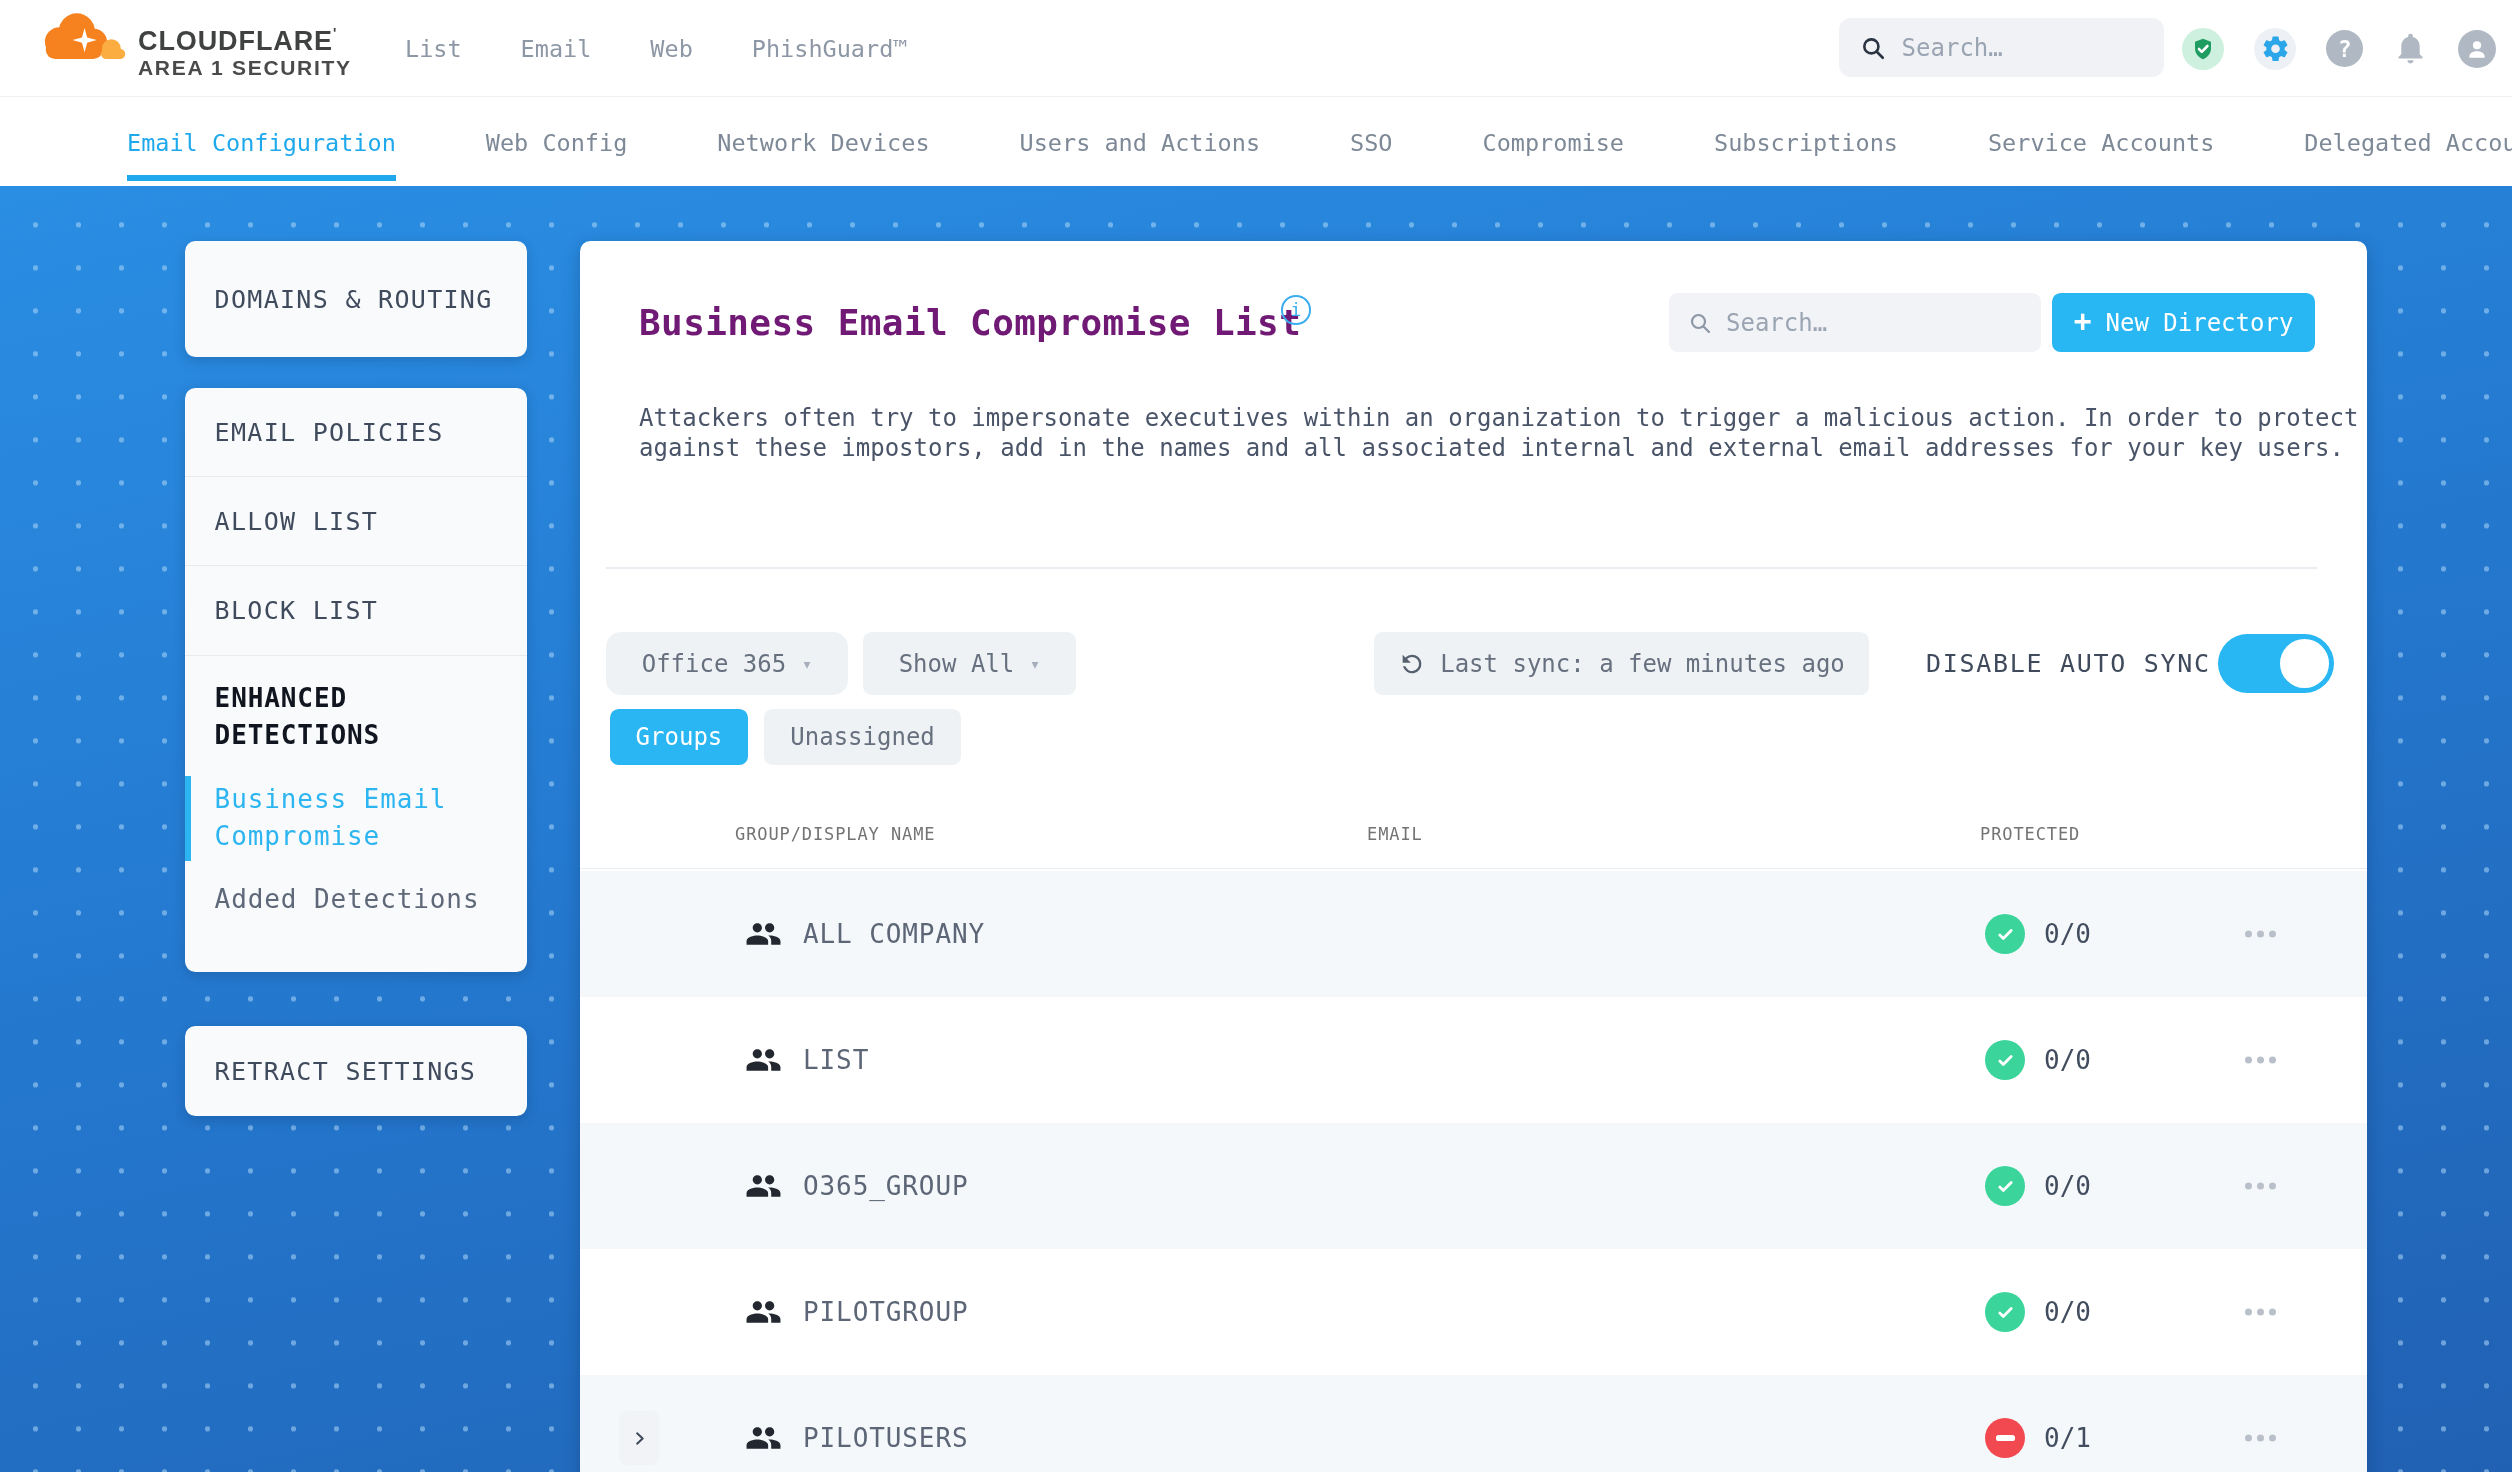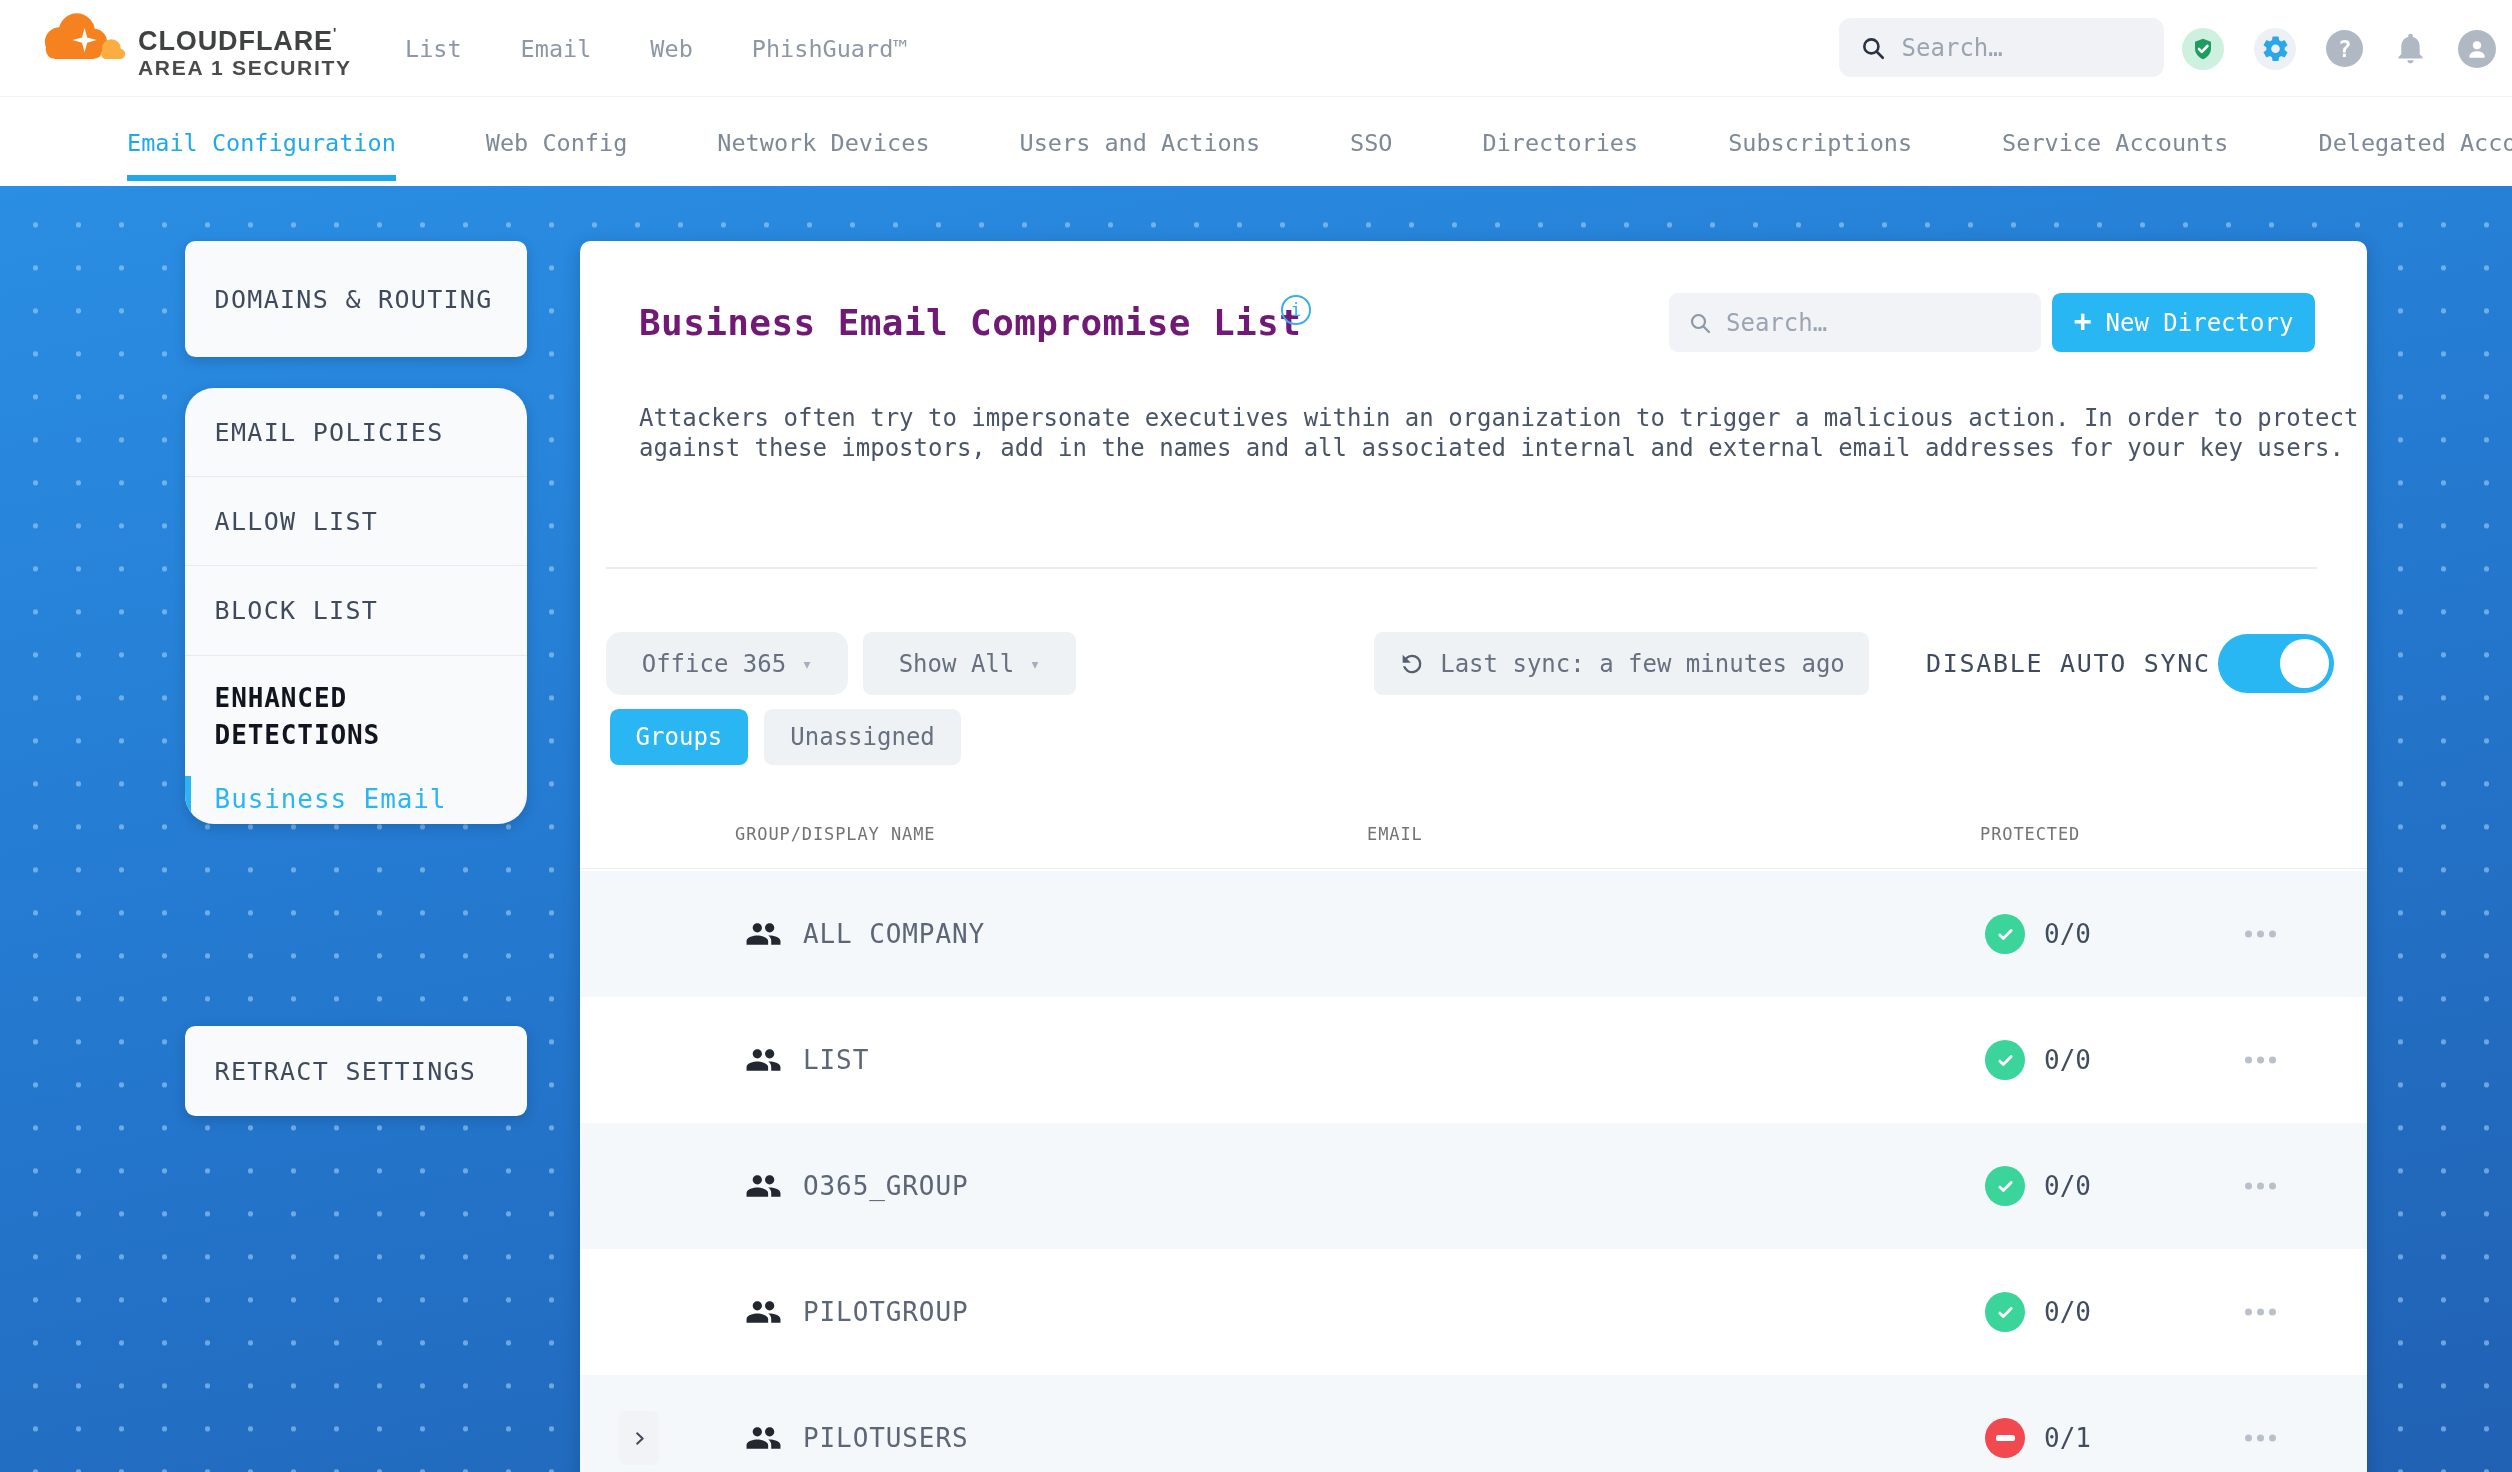--- a/index.html
+++ b/index.html
@@ -38,21 +38,21 @@
       radial-gradient(rgba(173,214,248,.55) 2.3px, transparent 3px),
       linear-gradient(168deg,#2A8EE3 0%, #2376CC 52%, #2161B3 100%);
     background-size:43px 43px, 100% 100%;
     background-position:14px 17.4px, 0 0; }
 
   
   .sb-card { position:absolute; left:185px; width:342px; background:#F8FAFC; border-radius:10.4px; box-shadow:0 3.5px 12px rgba(12,40,80,.22); }
   .sb1 { top:55px; height:116px; display:flex; align-items:center; }
   .sb3 { top:840px; height:90px; display:flex; align-items:center; }
   .sb-label { padding:0 29.6px; font-size:25px; letter-spacing:1.3px; color:#3F4A5C; cursor:pointer; }
-  .sb2 { top:202px; height:436px; overflow:hidden;border-radius:29px; }
+  .sb2 { top:202px; height:584px; overflow:hidden; }
   .sb-item { padding:29.6px 29.6px; font-size:25px; letter-spacing:1.3px; color:#3F4A5C; cursor:pointer; }
   .sb-item + .sb-item, .sb-section { border-top:1.7px solid #E7EBF0; }
   .sb-section { padding:24px 0 26px 0; }
   .sb-section-title { padding:0 29.6px; font-size:26px; line-height:37px; letter-spacing:0.9px; font-weight:bold; color:#10151F; }
   .sb-sub { position:relative; margin-top:22.6px; padding:5.2px 29.6px; font-size:26px; line-height:37px; letter-spacing:0.9px; cursor:pointer; }
   .sb-sub.active { color:#2CB5F0; }
   .sb-sub.active::before { content:""; position:absolute; left:0; top:0; bottom:0; width:6px; background:#2CB5F0; }
   .sb-sub.plain { color:#5E6878; margin-top:15.6px; }
 
   
@@ -162,21 +162,21 @@
       </div>
     </div>
   </div>
 
   <div class="tabbar">
     <div class="tab active">Email Configuration</div>
     <div class="tab">Web Config</div>
     <div class="tab">Network Devices</div>
     <div class="tab">Users and Actions</div>
     <div class="tab">SSO</div>
-    <div class="tab">Directories</div>
+    <div class="tab">Compromise</div>
     <div class="tab">Subscriptions</div>
     <div class="tab">Service Accounts</div>
     <div class="tab">Delegated Accounts</div>
   </div>
 
   <div class="content">
 
     <div class="sb-card sb1">
       <div class="sb-label">DOMAINS &amp; ROUTING</div>
     </div>

